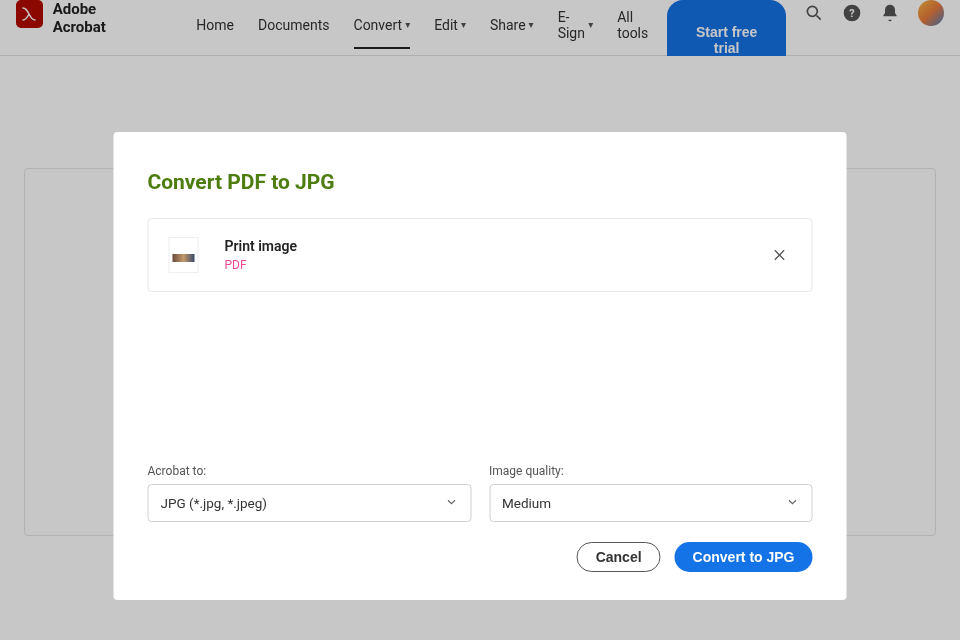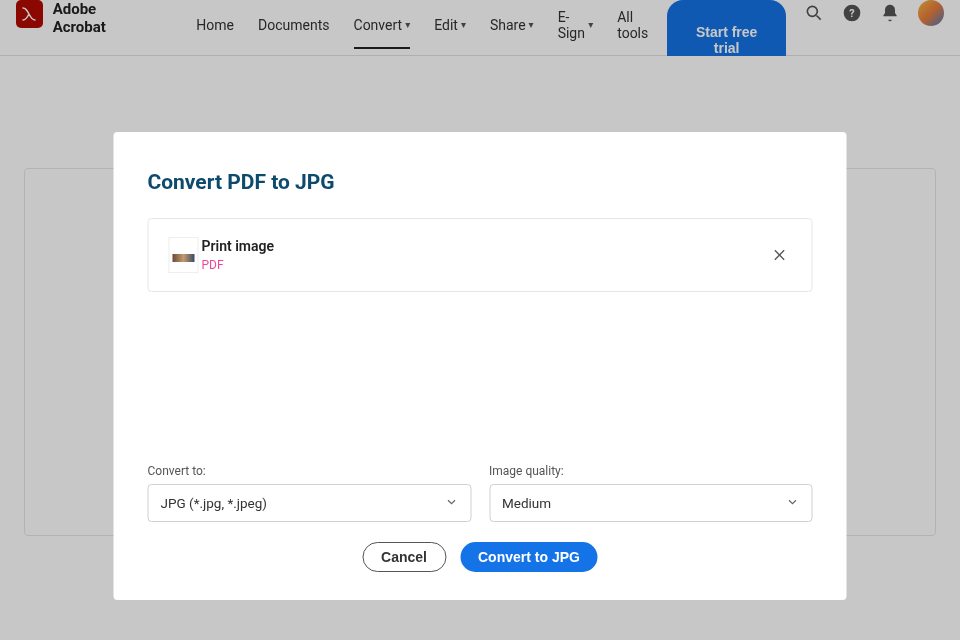--- a/index.html
+++ b/index.html
@@ -105,30 +105,30 @@
       height: 468px;
       background: #fff;
       border-radius: 4px;
       padding: 38px 34px 28px 34px;
       display: flex;
       flex-direction: column;
     }
     .modal-title {
       font-size: 21px;
       font-weight: 700;
-      color: #0c4a6e;
+      color: #4d7c0f;
       margin-bottom: 24px;
     }
     .file-card {
       border: 1px solid #e6e6e6;
       border-radius: 4px;
       padding: 18px 20px;
       display: flex;
       align-items: center;
-      gap: 3px;
+      gap: 26px;
       justify-content: flex-end;
     }
     .file-thumb {
       width: 30px;
       height: 36px;
       background: #fff;
       border: 1px solid #eee;
       position: relative;
       display: flex;
       align-items: center;
@@ -172,21 +172,21 @@
       display: flex;
       align-items: center;
       justify-content: space-between;
       cursor: pointer;
     }
     .select .chev2 {
       color: #666;
     }
     .modal-actions {
       display: flex;
-      justify-content: center;
+      justify-content: flex-end;
       gap: 14px;
     }
     .btn {
       border-radius: 16px;
       padding: 6px 18px;
       font-size: 14px;
       font-weight: 600;
       cursor: pointer;
     }
     .btn-secondary {
@@ -277,21 +277,21 @@
       <div class="remove-x">
         <svg viewBox="0 0 24 24" width="16" height="16" fill="none" stroke="currentColor" stroke-width="2">
             <line x1="5" y1="5" x2="19" y2="19"></line>
             <line x1="19" y1="5" x2="5" y2="19"></line>
           </svg>
       </div>
     </div>
     <div class="modal-spacer"></div>
     <div class="form-row">
       <div class="form-col">
-        <label class="form-label">Convert to:</label>
+        <label class="form-label">Acrobat to:</label>
         <div class="select">
           <span>JPG (*.jpg, *.jpeg)</span>
           <span class="chev2">
             <svg viewBox="0 0 24 24" width="14" height="14" fill="none" stroke="currentColor" stroke-width="2">
                 <polyline points="6 9 12 15 18 9"></polyline>
               </svg>
           </span>
         </div>
       </div>
       <div class="form-col">

